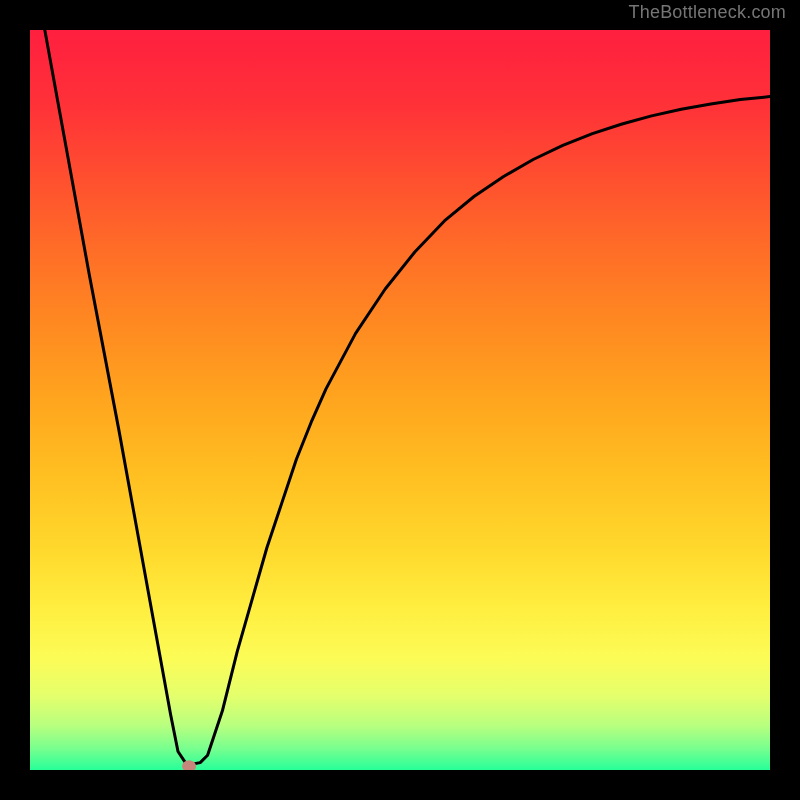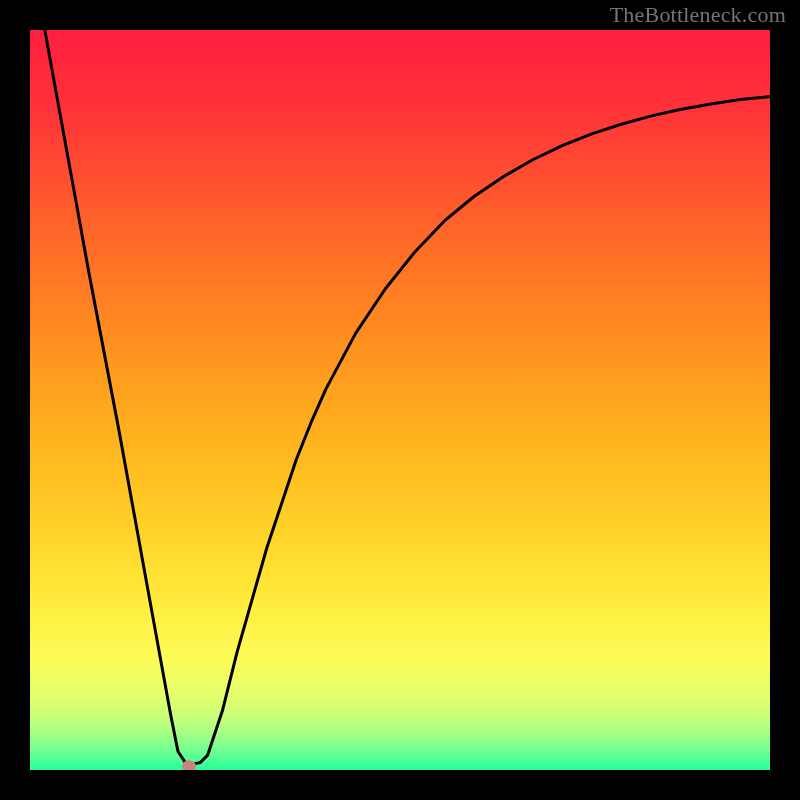--- a/index.html
+++ b/index.html
@@ -13,22 +13,22 @@
   .frame {
     position: relative;
     width: 800px;
     height: 800px;
     background: #000;
   }
   .watermark {
     position: absolute;
     top: 2px;
     right: 14px;
-    font-family: Liberation Serif, serif;
-    font-size: 22px;
+    font-family: Liberation Sans, sans-serif;
+    font-size: 18px;
     color: #757575;
     letter-spacing: 0.2px;
     z-index: 10;
   }
   .plot-wrap {
     position: absolute;
     left: 30px;
     top: 30px;
     width: 740px;
     height: 740px;

